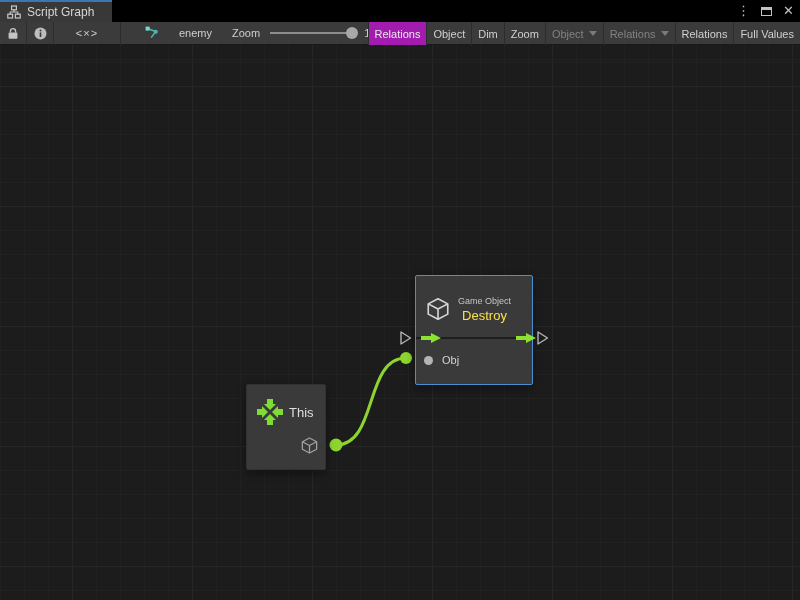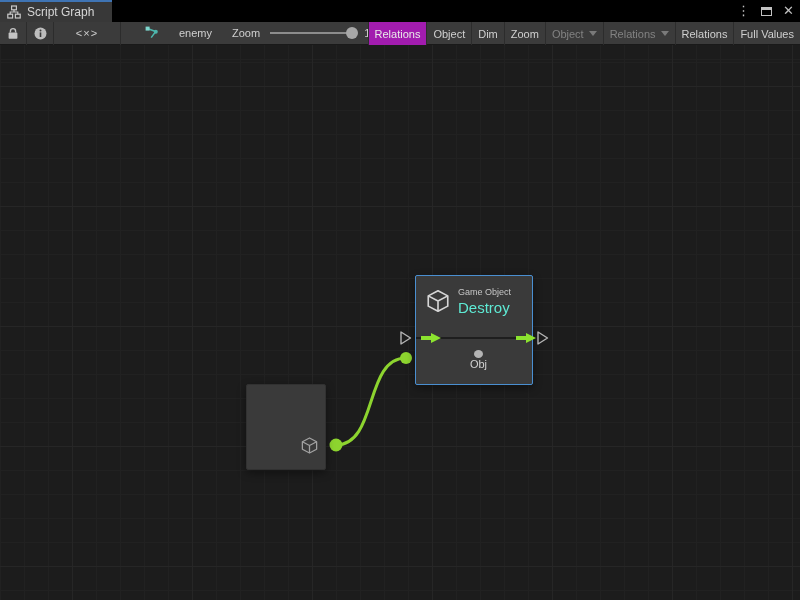--- a/index.html
+++ b/index.html
@@ -45,35 +45,35 @@
       repeating-linear-gradient(to bottom, #262626 0 1px, transparent 1px 120px),
       repeating-linear-gradient(to right, #212121 0 1px, transparent 1px 24px),
       repeating-linear-gradient(to bottom, #212121 0 1px, transparent 1px 24px);
     background-position: 72px 0px, 0px 41px, 0px 0px, 0px 17px; }
   .wire-layer { position:absolute; inset:0; }
 
   .node { position:absolute; background:#3a3a3a; border-radius:2px; box-shadow:0 3px 8px rgba(0,0,0,0.4); }
   .node-destroy { left:415px; top:230px; width:118px; height:110px; border:1px solid #4a8fd1; }
   .node-this { left:246px; top:339px; width:80px; height:86px; border:1px solid #313131; }
 
-  .nd-header { position:absolute; left:0; top:0; width:100%; height:50px; display:flex; align-items:center; }
+  .nd-header { position:absolute; left:0; top:8px; width:100%; height:50px; display:flex; align-items:center; }
   .nd-header .cube { margin-left:9px; }
   .nd-titles { margin-left:7px; display:flex; flex-direction:column; gap:2px; }
   .nd-category { font-size:9px; color:#c6c6c6; }
-  .nd-title { font-size:15px; color:#5eead4; }
+  .nd-title { font-size:13px; color:#fde047;text-align:center; }
 
   .flow-row { position:absolute; left:0; top:51px; width:100%; height:22px; }
   .flow-line { position:absolute; left:0; right:0; top:10px; height:2px; background:#1e1e1e; }
   .flow-arrow-left { position:absolute; left:4px; top:5px; }
   .flow-arrow-right { position:absolute; right:-5px; top:5px; }
   .tri-port { position:absolute; top:54px; }
   .tri-left { left:-17px; }
   .tri-right { right:-17px; }
 
-  .obj-row { position:absolute; left:0; top:74px; width:100%; height:20px; display:flex; align-items:center;flex-direction:column; }
+  .obj-row { position:absolute; left:0; top:74px; width:100%; height:20px; display:flex; align-items:center; }
   .port-dot { width:9px; height:9px; border-radius:50%; background:#b4b4b4; margin-left:8px; }
   .obj-label { margin-left:9px; font-size:11px; color:#d2d2d2; }
 
   .this-row { position:absolute; left:0; top:10px; width:100%; height:34px; display:flex; align-items:center; }
   .this-title { margin-left:5px; font-size:13px; color:#dedede; }
   .this-cube { position:absolute; right:6px; bottom:14px; }
 </style>
 </head>
 <body>
 
@@ -197,20 +197,31 @@
         <polygon points="2,2 11.5,8 2,14" fill="none" stroke="#b4b4b4" stroke-width="1.4" stroke-linejoin="round"></polygon>
       </svg>
 
       <div class="obj-row">
         <span class="port-dot"></span>
         <span class="obj-label">Obj</span>
       </div>
     </div>
 
     <div class="node node-this">
+      <div class="this-row">
+        <svg width="28" height="28" viewBox="0 0 28 28" style="margin-left:9px;">
+          <g fill="#7fdc35">
+            <path d="M14 12 L8 6 H11 V1 H17 V6 H20 Z"></path>
+            <path d="M14 16 L8 22 H11 V27 H17 V22 H20 Z"></path>
+            <path d="M12 14 L6 8 V11 H1 V17 H6 V20 Z"></path>
+            <path d="M16 14 L22 8 V11 H27 V17 H22 V20 Z"></path>
+          </g>
+        </svg>
+        <span class="this-title">This</span>
+      </div>
       <svg class="this-cube" width="19" height="19" viewBox="0 0 24 24">
         <g fill="none" stroke="#a2a2a2" stroke-width="1.6" stroke-linejoin="round">
           <path d="M12 2.5 L21 7.25 V16.75 L12 21.5 L3 16.75 V7.25 Z"></path>
           <path d="M12 12 L21 7.25 M12 12 L3 7.25 M12 12 V21.5"></path>
         </g>
       </svg>
     </div>
 
   </div>
 </div>

